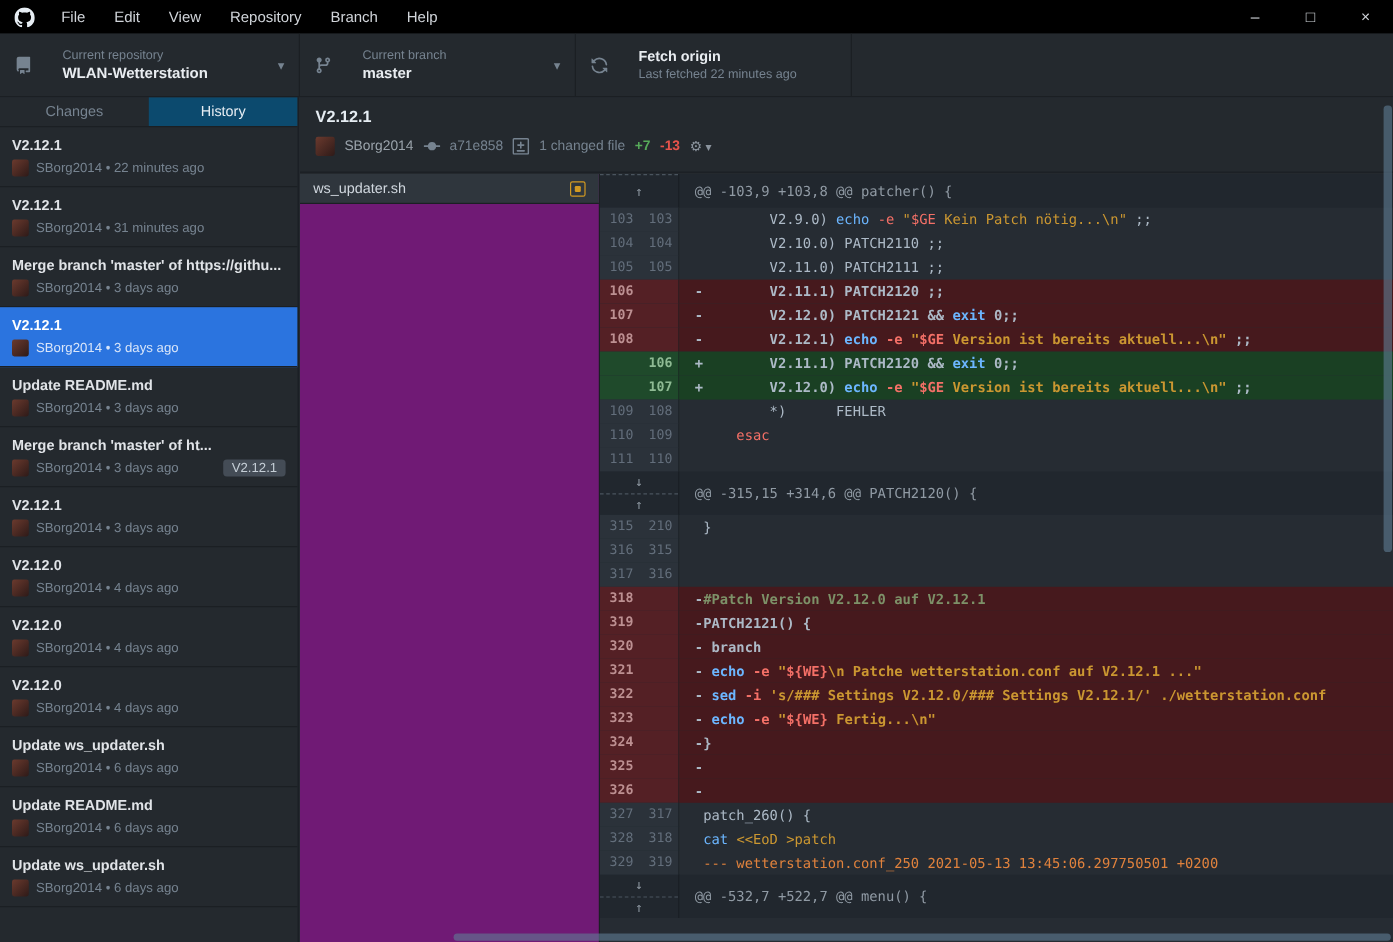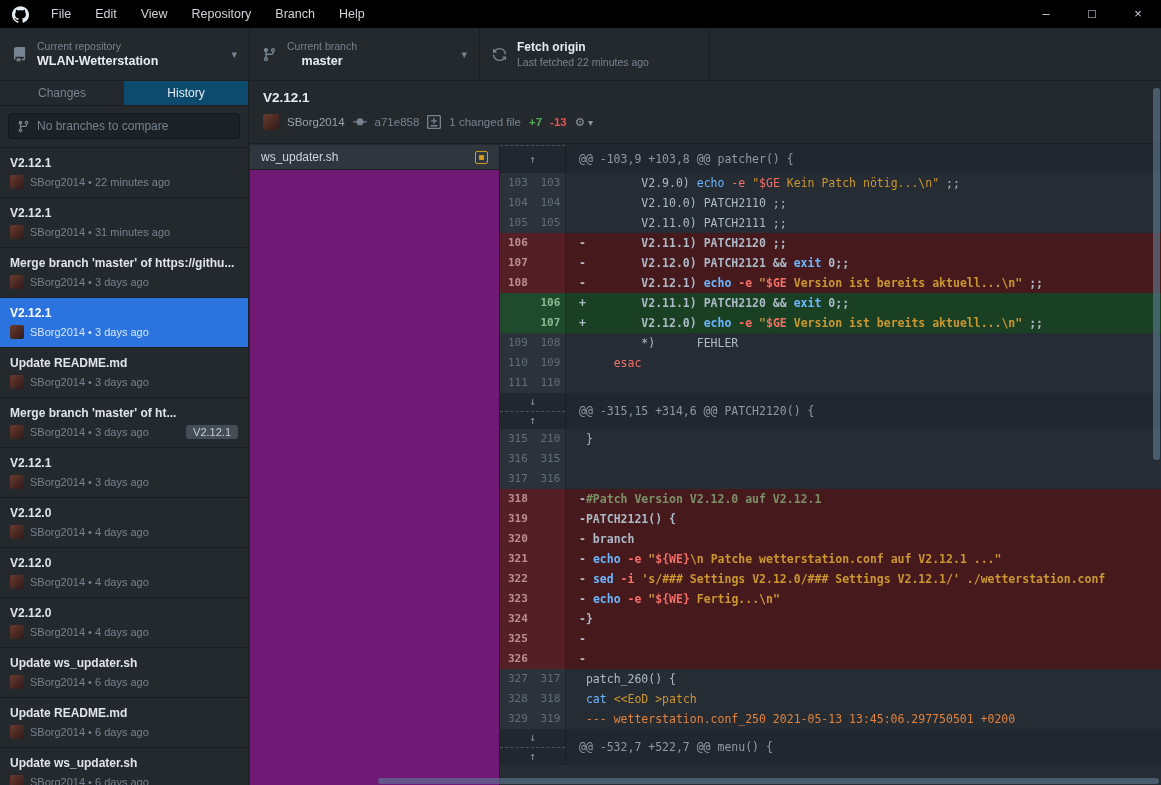--- a/index.html
+++ b/index.html
@@ -10,21 +10,21 @@
   
   .titlebar{position:absolute;top:0;left:0;right:0;height:28px;background:#000;display:flex;align-items:center;}
   .logo{width:17px;height:17px;margin:0 10px 0 12px;fill:#e6edf3;flex:none;}
   .menu{display:flex;height:28px;}
   .menu-item{padding:0 12px;font-size:12.5px;color:#d0d4d9;line-height:28px;cursor:default;}
   .win-controls{margin-left:auto;display:flex;height:28px;}
   .win-btn{width:46px;text-align:center;color:#d0d4d9;font-size:13px;line-height:27px;}
 
   
   .toolbar{position:absolute;top:28px;left:0;right:0;height:52px;background:#24292e;border-bottom:1px solid #1b1f23;display:flex;}
-  .tb-sect{display:flex;align-items:center;border-right:1px solid #1b1f23;padding:0 12px;box-sizing:border-box;flex:none;}
+  .tb-sect{display:flex;align-items:center;border-right:1px solid #1b1f23;padding:0 12px;box-sizing:border-box;flex:none;gap:15px;}
   .tb-icon{width:15px;height:15px;fill:#768390;margin-right:10px;flex:none;}
   .tb-text{min-width:0;}
   .tb-label{font-size:10.5px;color:#768390;margin-bottom:2px;}
   .tb-value{font-size:12.5px;font-weight:600;color:#e8ecf0;}
   .tb-sub{font-size:10.5px;color:#768390;margin-top:2px;}
   .chev{margin-left:auto;color:#768390;font-size:11px;padding-left:10px;}
 
   
   .sidebar{position:absolute;top:81px;left:0;width:249px;bottom:0;background:#24292e;border-right:1px solid #1b1f23;box-sizing:border-box;overflow:hidden;}
   .tabs{display:flex;height:24px;border-bottom:1px solid #1b1f23;}
@@ -118,21 +118,21 @@
     <div class="tb-sect" style="width:250px;">
       <svg class="tb-icon" viewBox="0 0 16 16">
           <path d="M2 2.5A2.5 2.5 0 0 1 4.5 0h8.75a.75.75 0 0 1 .75.75v12.5a.75.75 0 0 1-.75.75h-2.5a.75.75 0 1 1 0-1.5h1.75v-2h-8a1 1 0 0 0-.714 1.7.75.75 0 0 1-1.072 1.05A2.495 2.495 0 0 1 2 11.5v-9zm10.5-1V9h-8c-.356 0-.694.074-1 .208V2.5a1 1 0 0 1 1-1h8zM5 12.25v3.25a.25.25 0 0 0 .4.2l1.45-1.087a.25.25 0 0 1 .3 0L8.6 15.7a.25.25 0 0 0 .4-.2v-3.25a.25.25 0 0 0-.25-.25h-3.5a.25.25 0 0 0-.25.25z"></path>
         </svg>
       <div class="tb-text">
         <div class="tb-label">Current repository</div>
         <div class="tb-value">WLAN-Wetterstation</div>
       </div>
       <span class="chev">▾</span>
     </div>
-    <div class="tb-sect" style="width:230px;text-align:center;">
+    <div class="tb-sect" style="width:230px;">
       <svg class="tb-icon" viewBox="0 0 16 16">
           <path d="M9.5 3.25a2.25 2.25 0 1 1 3 2.122V6A2.5 2.5 0 0 1 10 8.5H6a1 1 0 0 0-1 1v1.128a2.251 2.251 0 1 1-1.5 0V5.372a2.25 2.25 0 1 1 1.5 0v1.836A2.492 2.492 0 0 1 6 7h4a1 1 0 0 0 1-1v-.628A2.25 2.25 0 0 1 9.5 3.25zm2.25-.75a.75.75 0 1 0 0 1.5.75.75 0 0 0 0-1.5zM4.25 12a.75.75 0 1 0 0 1.5.75.75 0 0 0 0-1.5zM3.5 3.25a.75.75 0 1 1 1.5 0 .75.75 0 0 1-1.5 0z"></path>
         </svg>
       <div class="tb-text">
         <div class="tb-label">Current branch</div>
         <div class="tb-value">master</div>
       </div>
       <span class="chev">▾</span>
     </div>
     <div class="tb-sect" style="width:230px;">
@@ -143,28 +143,20 @@
         <div class="tb-value" style="font-size:12px;">Fetch origin</div>
         <div class="tb-sub">Last fetched 22 minutes ago</div>
       </div>
     </div>
   </div>
 
   <div class="sidebar">
     <div class="tabs">
       <div class="tab">Changes</div>
       <div class="tab active">History</div>
-    </div>
-    <div class="search-row">
-      <div class="search-box">
-        <svg viewBox="0 0 16 16">
-            <path d="M9.5 3.25a2.25 2.25 0 1 1 3 2.122V6A2.5 2.5 0 0 1 10 8.5H6a1 1 0 0 0-1 1v1.128a2.251 2.251 0 1 1-1.5 0V5.372a2.25 2.25 0 1 1 1.5 0v1.836A2.492 2.492 0 0 1 6 7h4a1 1 0 0 0 1-1v-.628A2.25 2.25 0 0 1 9.5 3.25zm2.25-.75a.75.75 0 1 0 0 1.5.75.75 0 0 0 0-1.5zM4.25 12a.75.75 0 1 0 0 1.5.75.75 0 0 0 0-1.5zM3.5 3.25a.75.75 0 1 1 1.5 0 .75.75 0 0 1-1.5 0z"></path>
-          </svg>
-        <span>No branches to compare</span>
-      </div>
     </div>
     <div id="commit-list">
         <div class="commit-item">
           <div class="c-title">V2.12.1</div>
           <div class="c-meta">
             <span class="avatar"></span>
             <span>SBorg2014 • 22 minutes ago</span>
           </div>
         </div>
         <div class="commit-item">

